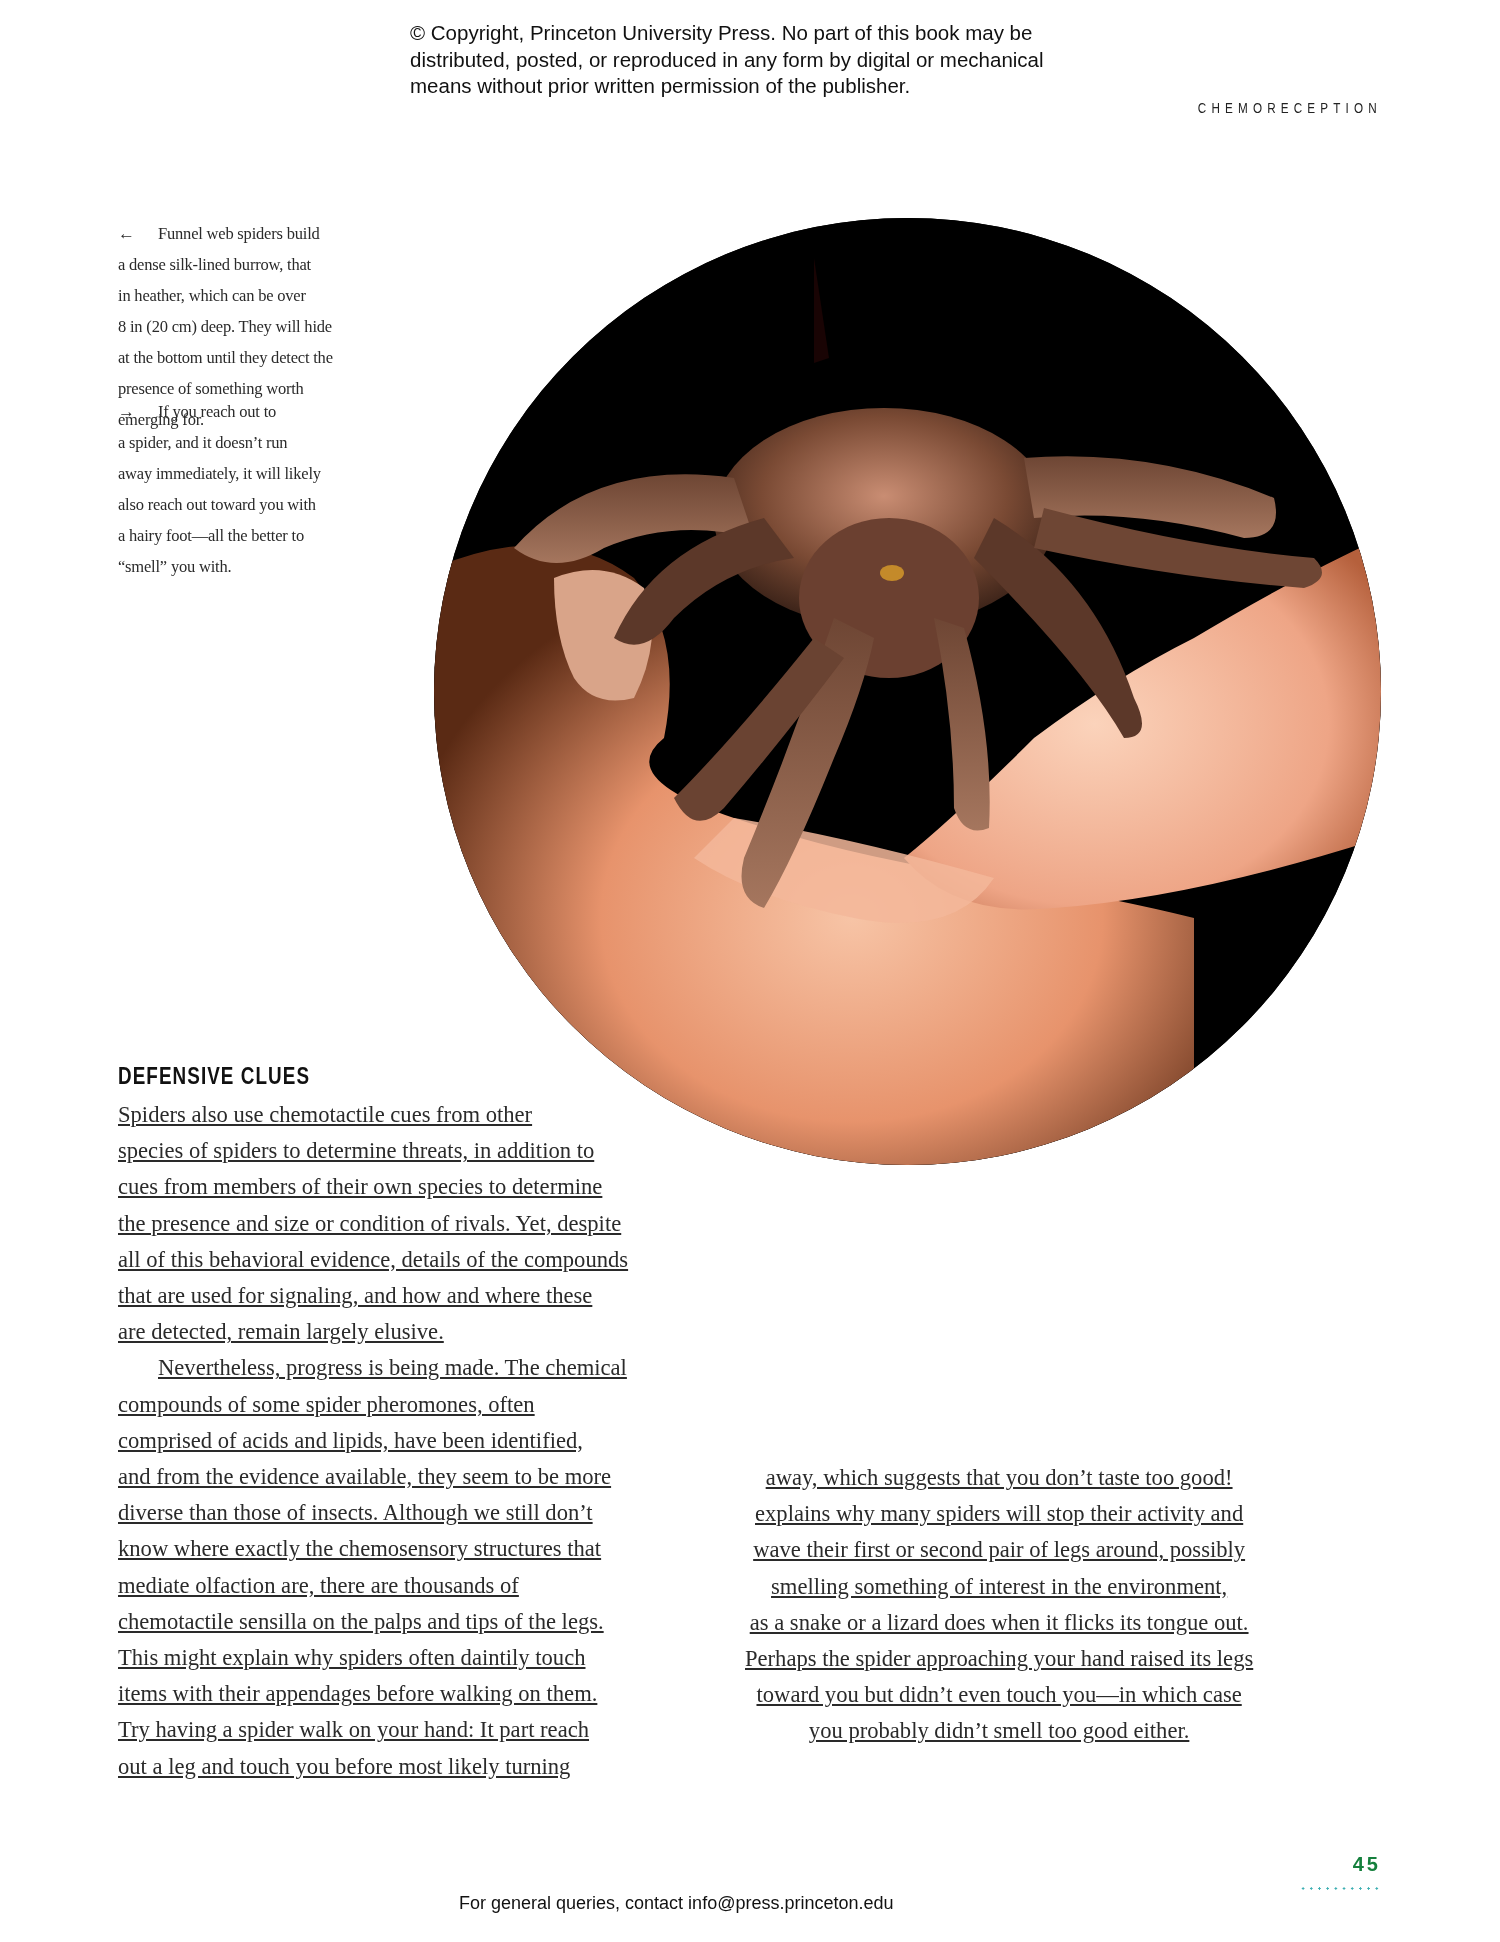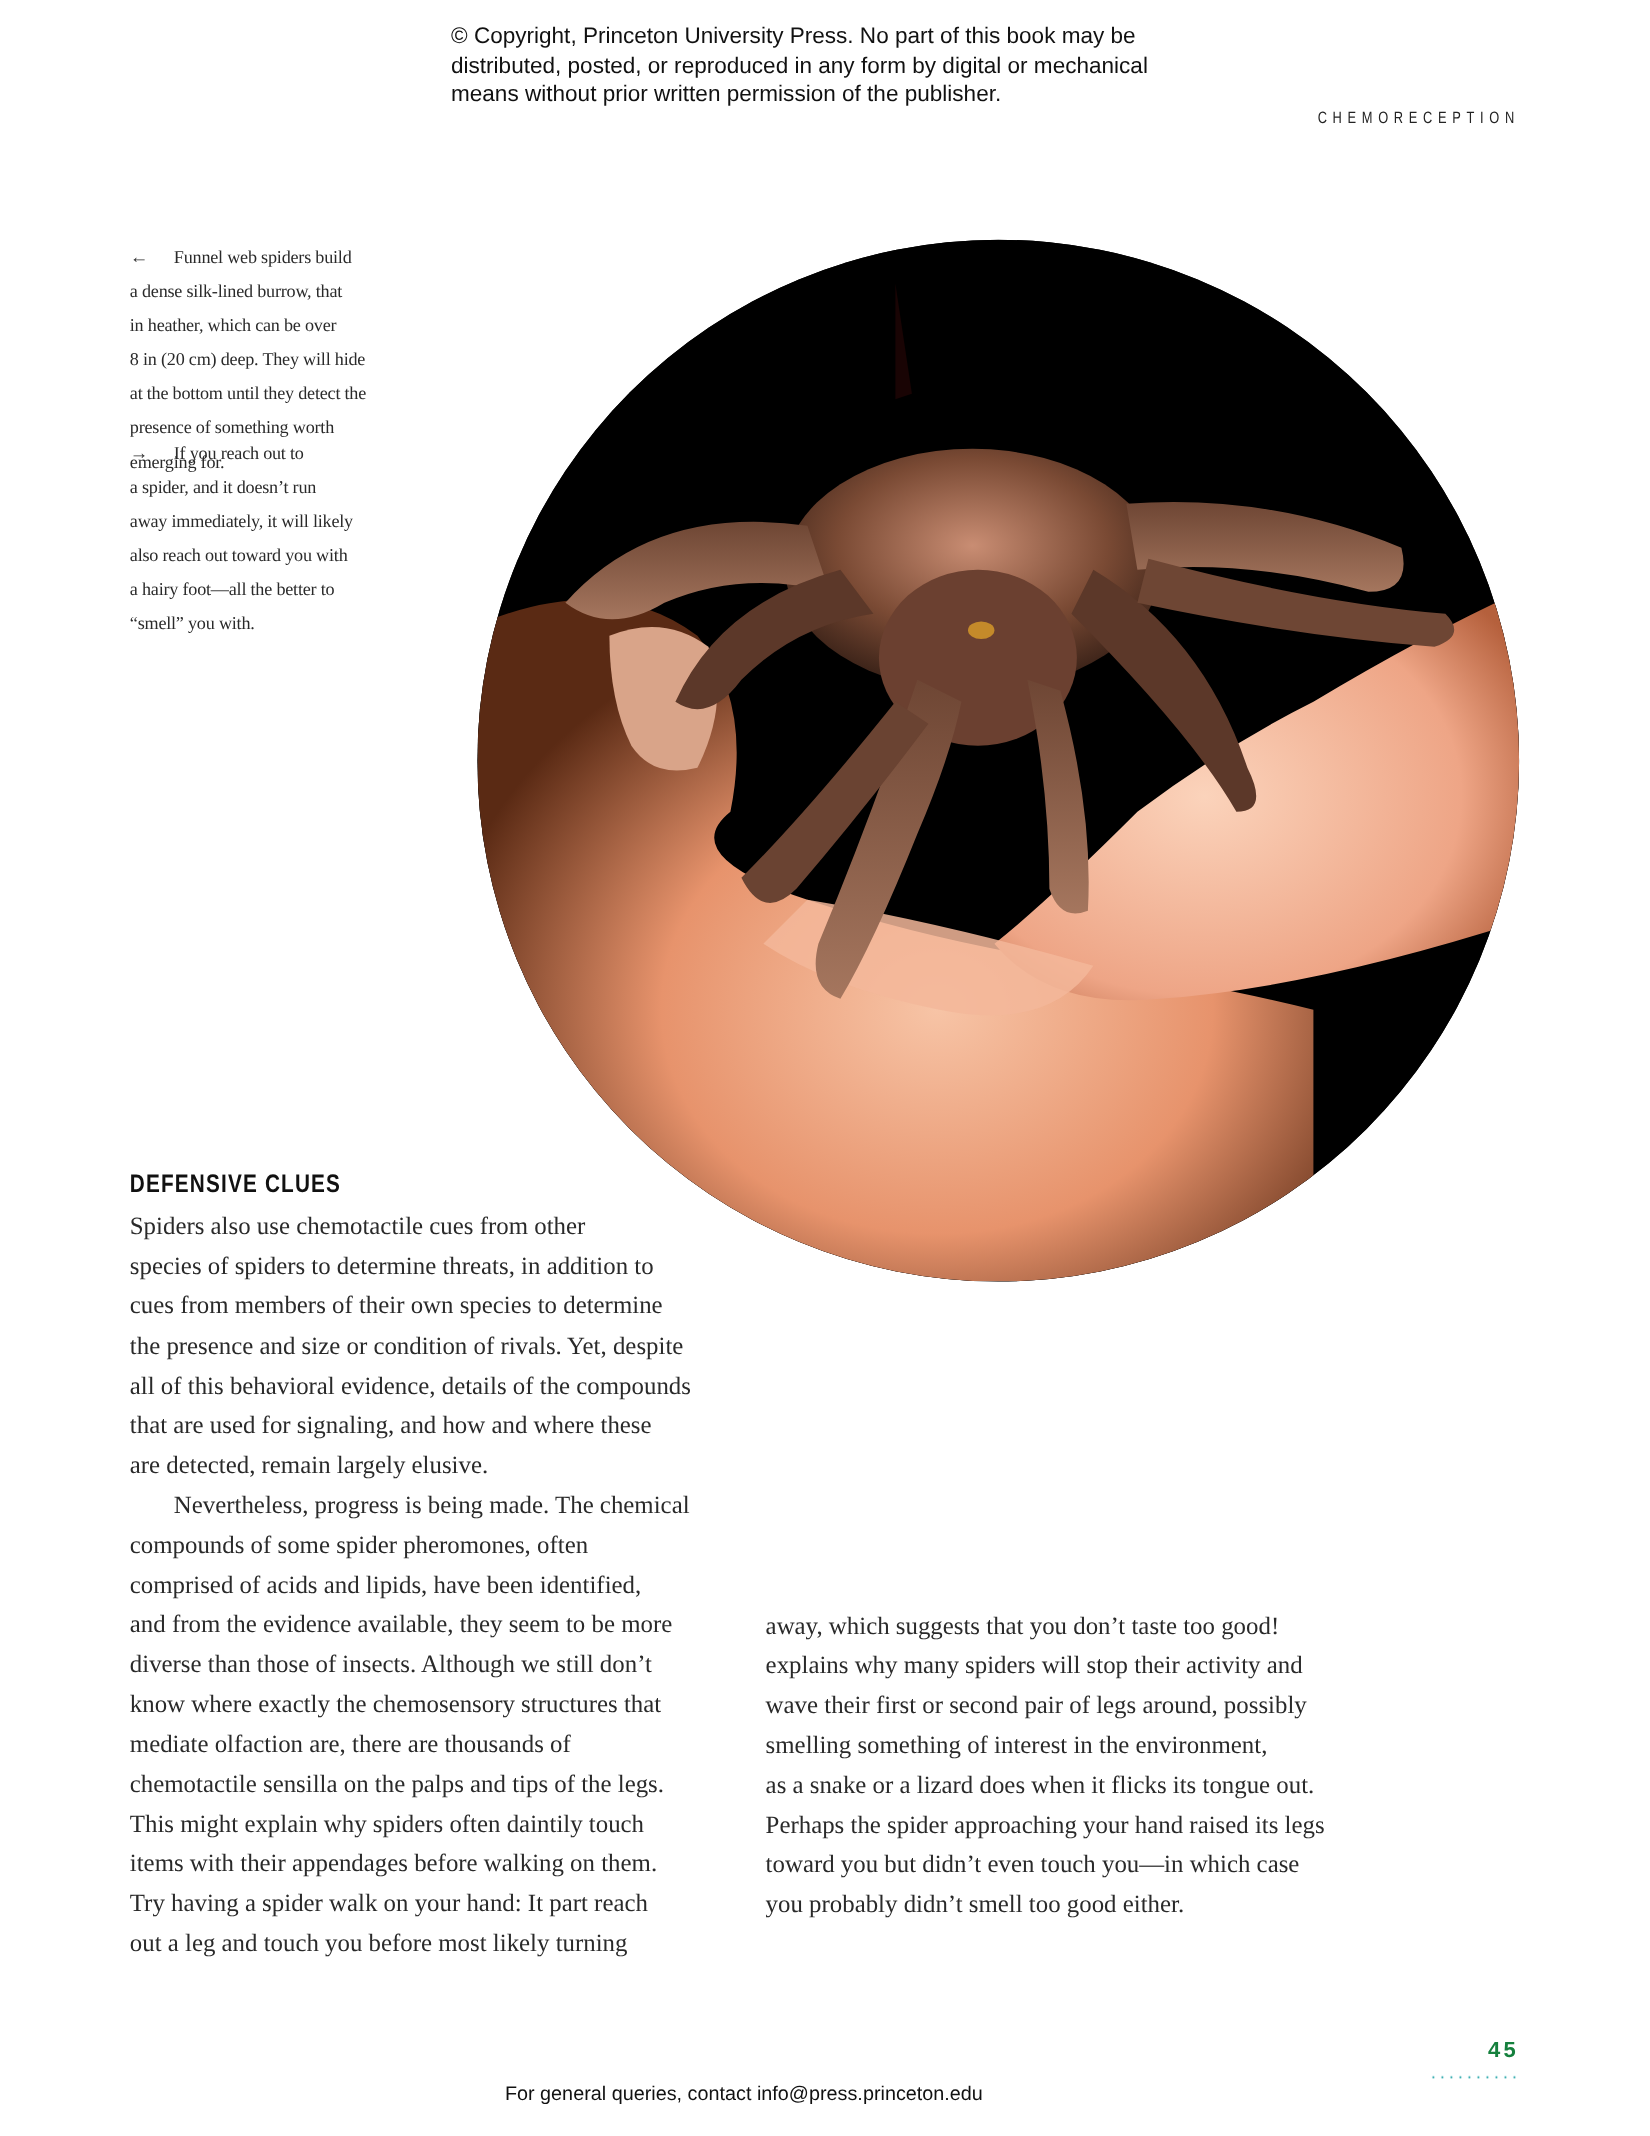--- a/index.html
+++ b/index.html
@@ -39,24 +39,24 @@
     left: 118px; top: 1063px;
     font-family: "Liberation Sans", sans-serif; font-weight: bold;
     font-size: 23px; letter-spacing: 1.3px; color: #111;
     transform: scaleX(0.82); transform-origin: left top;
   }
 
   .body-col {
     font-family: "Liberation Serif", serif;
     font-size: 22.6px; line-height: 36.2px; color: #2a2a2a;
   }
-  .body-col .line { display: block; white-space: nowrap; }
+  .body-col .line { display: block; white-space: nowrap; text-decoration: underline; }
   .body-col .indent { padding-left: 40px; }
   .col-left  { left: 118px; top: 1097px; }
-  .col-right { left: 696px; top: 1460px; }
+  .col-right { left: 745px; top: 1460px; text-align: center; }
 
   .page-number {
     right: 119px; top: 1853px;
     font-family: "Liberation Sans", sans-serif; font-weight: bold;
     font-size: 20px; letter-spacing: 3px; color: #15803d;
   }
   .page-dots {
     left: 1299px; top: 1887px; width: 82px; height: 3px;
     background-image: radial-gradient(circle, #3fb0b3 1px, transparent 1.3px);
     background-size: 8.2px 3px; background-repeat: repeat-x;

